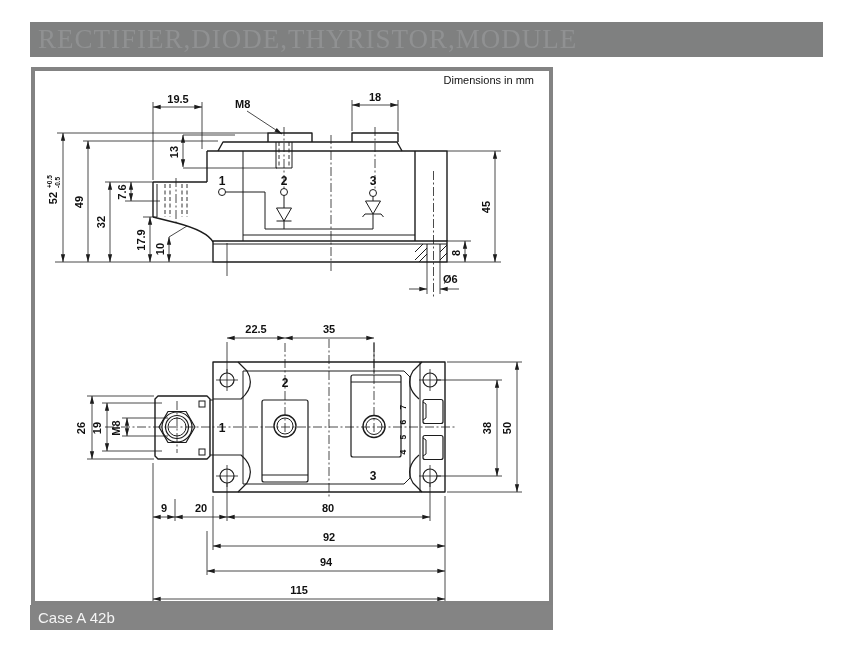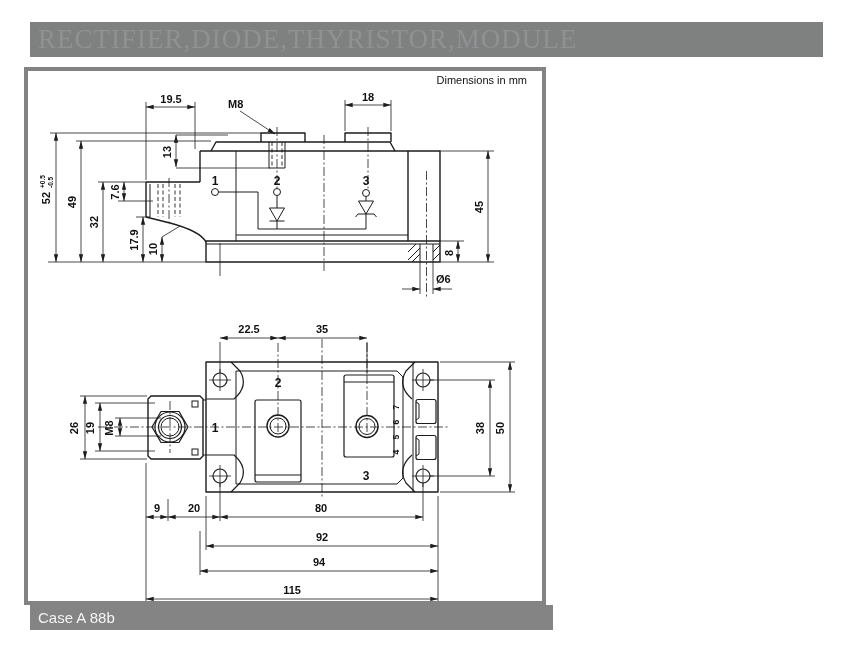--- a/index.html
+++ b/index.html
@@ -2,21 +2,21 @@
 <html><head>
 <meta charset="utf-8">
 <style>
   html,body{margin:0;padding:0;background:#ffffff;}
   #page{position:relative;width:857px;height:651px;background:#ffffff;overflow:hidden;
         font-family:"Liberation Sans",sans-serif;}
   #header-bar{position:absolute;left:30px;top:22px;width:793px;height:35px;background:#7f8080;}
   #header-bar .title{display:block;padding-left:8px;line-height:35px;
         font-family:"Liberation Serif",serif;font-size:27px;letter-spacing:1px;color:#909192;
         white-space:nowrap;overflow:hidden;}
-  #draw-box{position:absolute;left:24px;top:67px;width:514px;height:530px;
+  #draw-box{position:absolute;left:31px;top:67px;width:514px;height:530px;
         border:4px solid #838383;background:#ffffff;text-align:right;}
   #footer-bar{position:absolute;left:30px;top:605px;width:523px;height:25px;background:#848484;}
   #footer-bar .case{display:block;padding-left:8px;line-height:25px;font-size:15px;color:#f4f4f4;}
   svg text{font-family:"Liberation Sans",sans-serif;fill:#111;}
   .o{stroke:#1c1c1c;stroke-width:1.4;fill:none;stroke-linejoin:round;}
   .o2{stroke:#1c1c1c;stroke-width:1.2;fill:none;stroke-linejoin:round;}
   .t{stroke:#1c1c1c;stroke-width:1;fill:none;}
   .d{stroke:#1c1c1c;stroke-width:0.8;fill:none;}
   .hd{stroke:#1c1c1c;stroke-width:0.9;fill:none;stroke-dasharray:4 2.5;}
   .cl{stroke:#1c1c1c;stroke-width:0.8;fill:none;stroke-dasharray:9 2.5 2 2.5;}
@@ -214,16 +214,16 @@
         <text class="dim" x="166" y="441" text-anchor="middle">20</text>
         <text class="dim" x="293" y="441" text-anchor="middle">80</text>
         <text class="dim" x="294" y="470" text-anchor="middle">92</text>
         <text class="dim" x="291" y="495" text-anchor="middle">94</text>
         <text class="dim" x="264" y="523" text-anchor="middle">115</text>
       </g>
     </svg>
   </div>
 
   <div id="footer-bar">
-    <span class="case">Case A 88b</span>
+    <span class="case">Case A 42b</span>
   </div>
 
 </div>
 
 </body></html>

